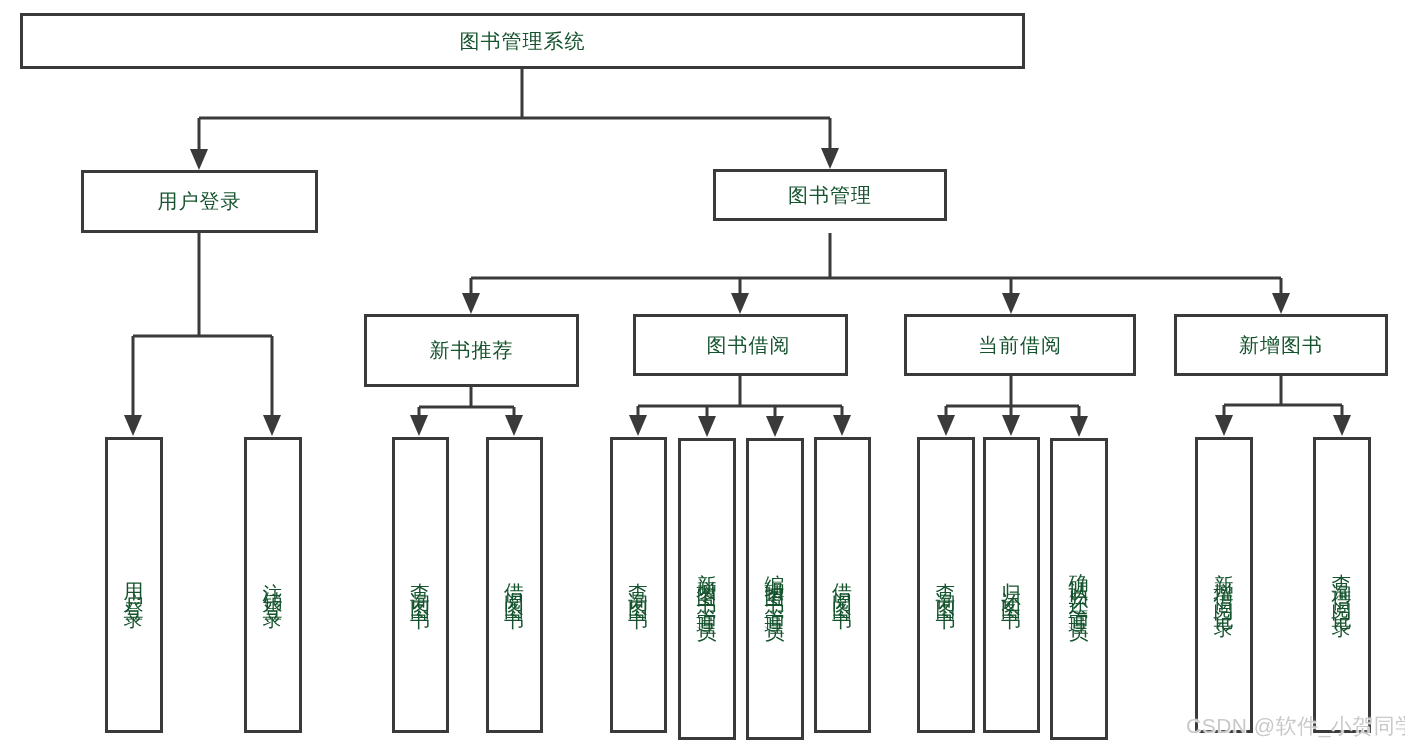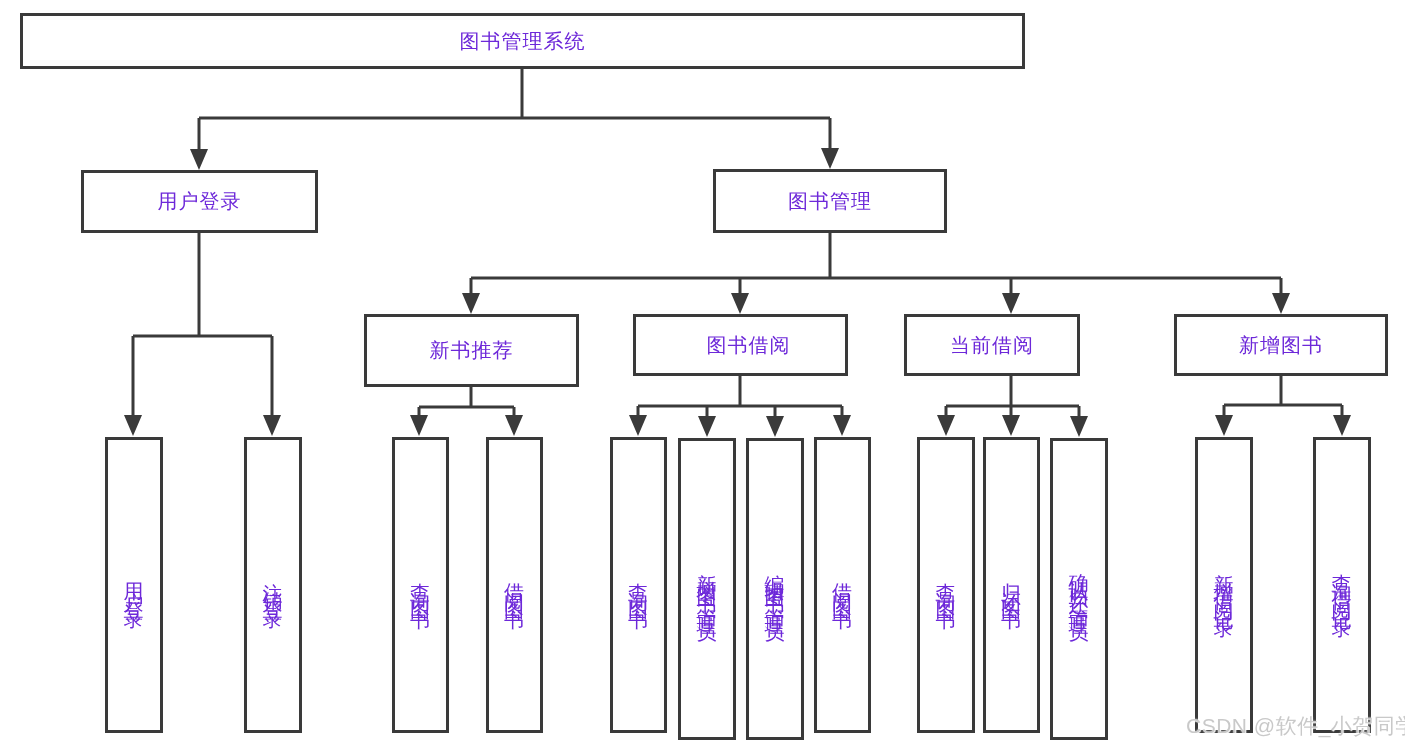--- a/index.html
+++ b/index.html
@@ -18,41 +18,41 @@
     pointer-events: none;
   }
   .box {
     position: absolute;
     box-sizing: border-box;
     border: 3px solid #3a3a3a;
     background: #ffffff;
     display: flex;
     align-items: center;
     justify-content: center;
-    color: #6d28d9;
+    color: #14532d;
     font-size: 20px;
     letter-spacing: 1px;
     z-index: 2;
   }
   .vbox {
     writing-mode: vertical-rl;
     text-orientation: mixed;
     letter-spacing: 9px;
     line-height: 1.1;
     white-space: nowrap;
   }
   
   .n-root   { left: 20px;  top: 13px;  width: 1005px; height: 56px; }
   
   .n-login  { left: 81px;  top: 170px; width: 237px; height: 63px; }
-  .n-mgmt   { left: 713px; top: 169px; width: 234px; height: 64px; }
+  .n-mgmt   { left: 713px; top: 169px; width: 234px; height: 52px; }
   
   .n-rec    { left: 364px;  top: 314px; width: 215px; height: 73px; }
   .n-borrow { left: 633px;  top: 314px; width: 215px; height: 62px; padding-left: 16px; }
-  .n-cur    { left: 904px;  top: 314px; width: 176px; height: 62px; }
+  .n-cur    { left: 904px;  top: 314px; width: 232px; height: 62px; }
   .n-rec2   { left: 1174px; top: 314px; width: 214px; height: 62px; }
   
   .v1  { left: 105px;  top: 437px; width: 58px; height: 296px; }
   .v2  { left: 244px;  top: 437px; width: 58px; height: 296px; }
   .v3  { left: 392px;  top: 437px; width: 57px; height: 296px; }
   .v4  { left: 486px;  top: 437px; width: 57px; height: 296px; }
   .v5  { left: 610px;  top: 437px; width: 57px; height: 296px; }
   .v6  { left: 678px;  top: 438px; width: 58px; height: 302px; letter-spacing: 7px; }
   .v7  { left: 746px;  top: 438px; width: 58px; height: 302px; letter-spacing: 7px; }
   .v8  { left: 814px;  top: 437px; width: 57px; height: 296px; }

